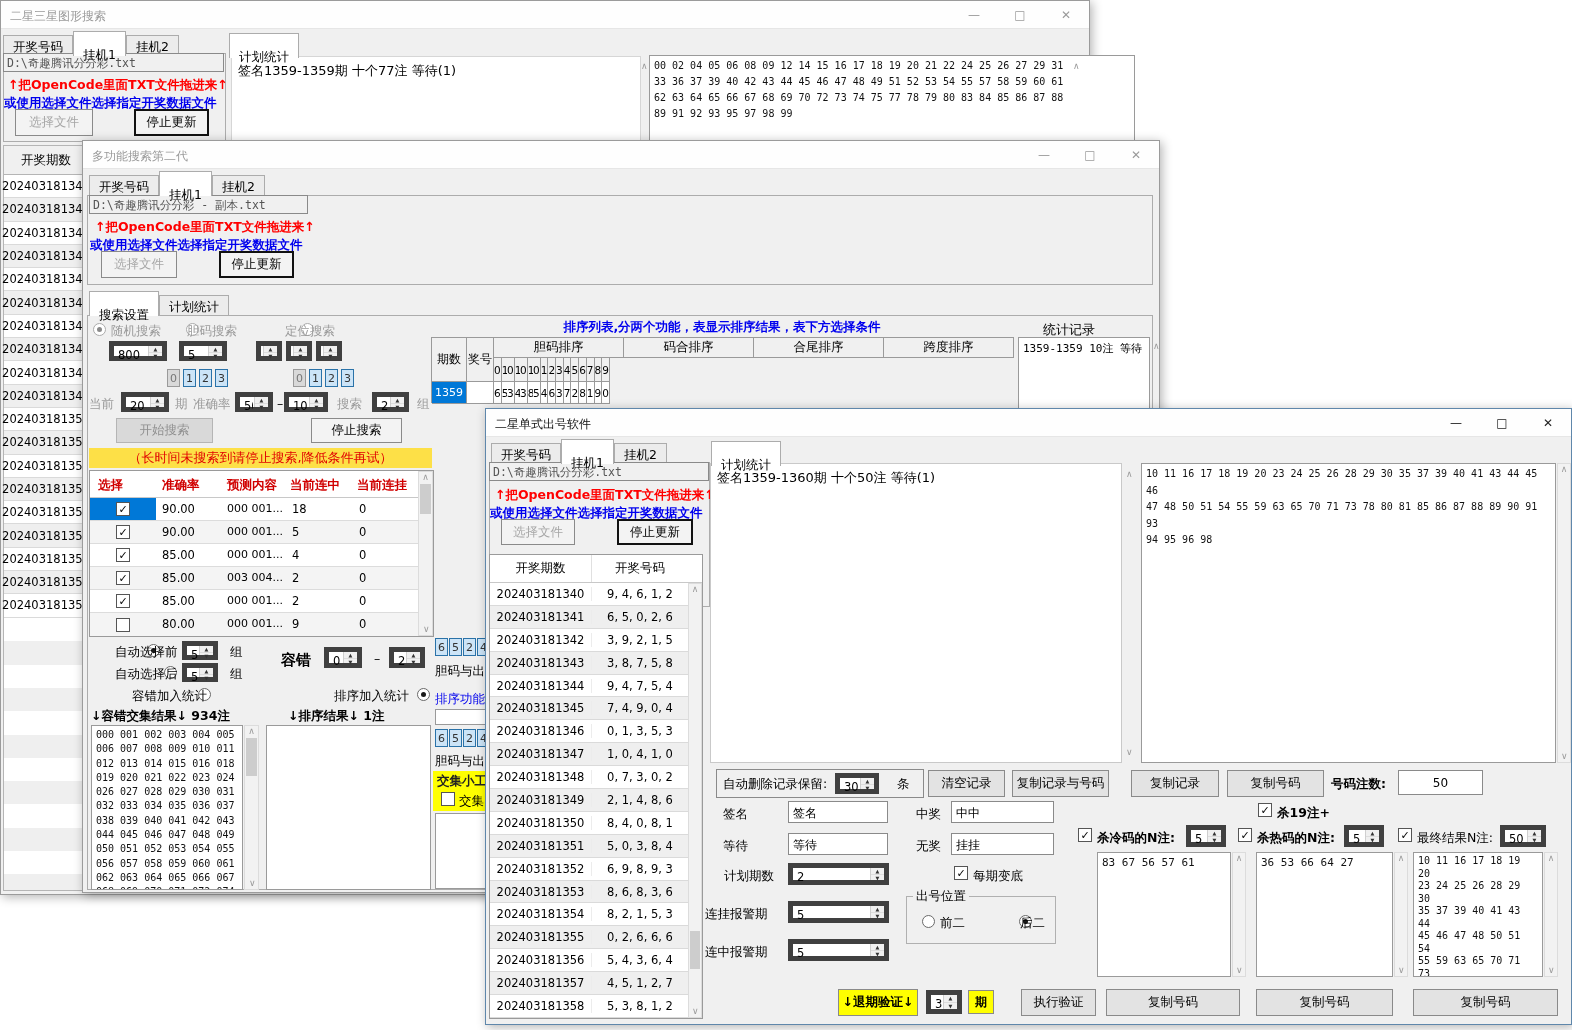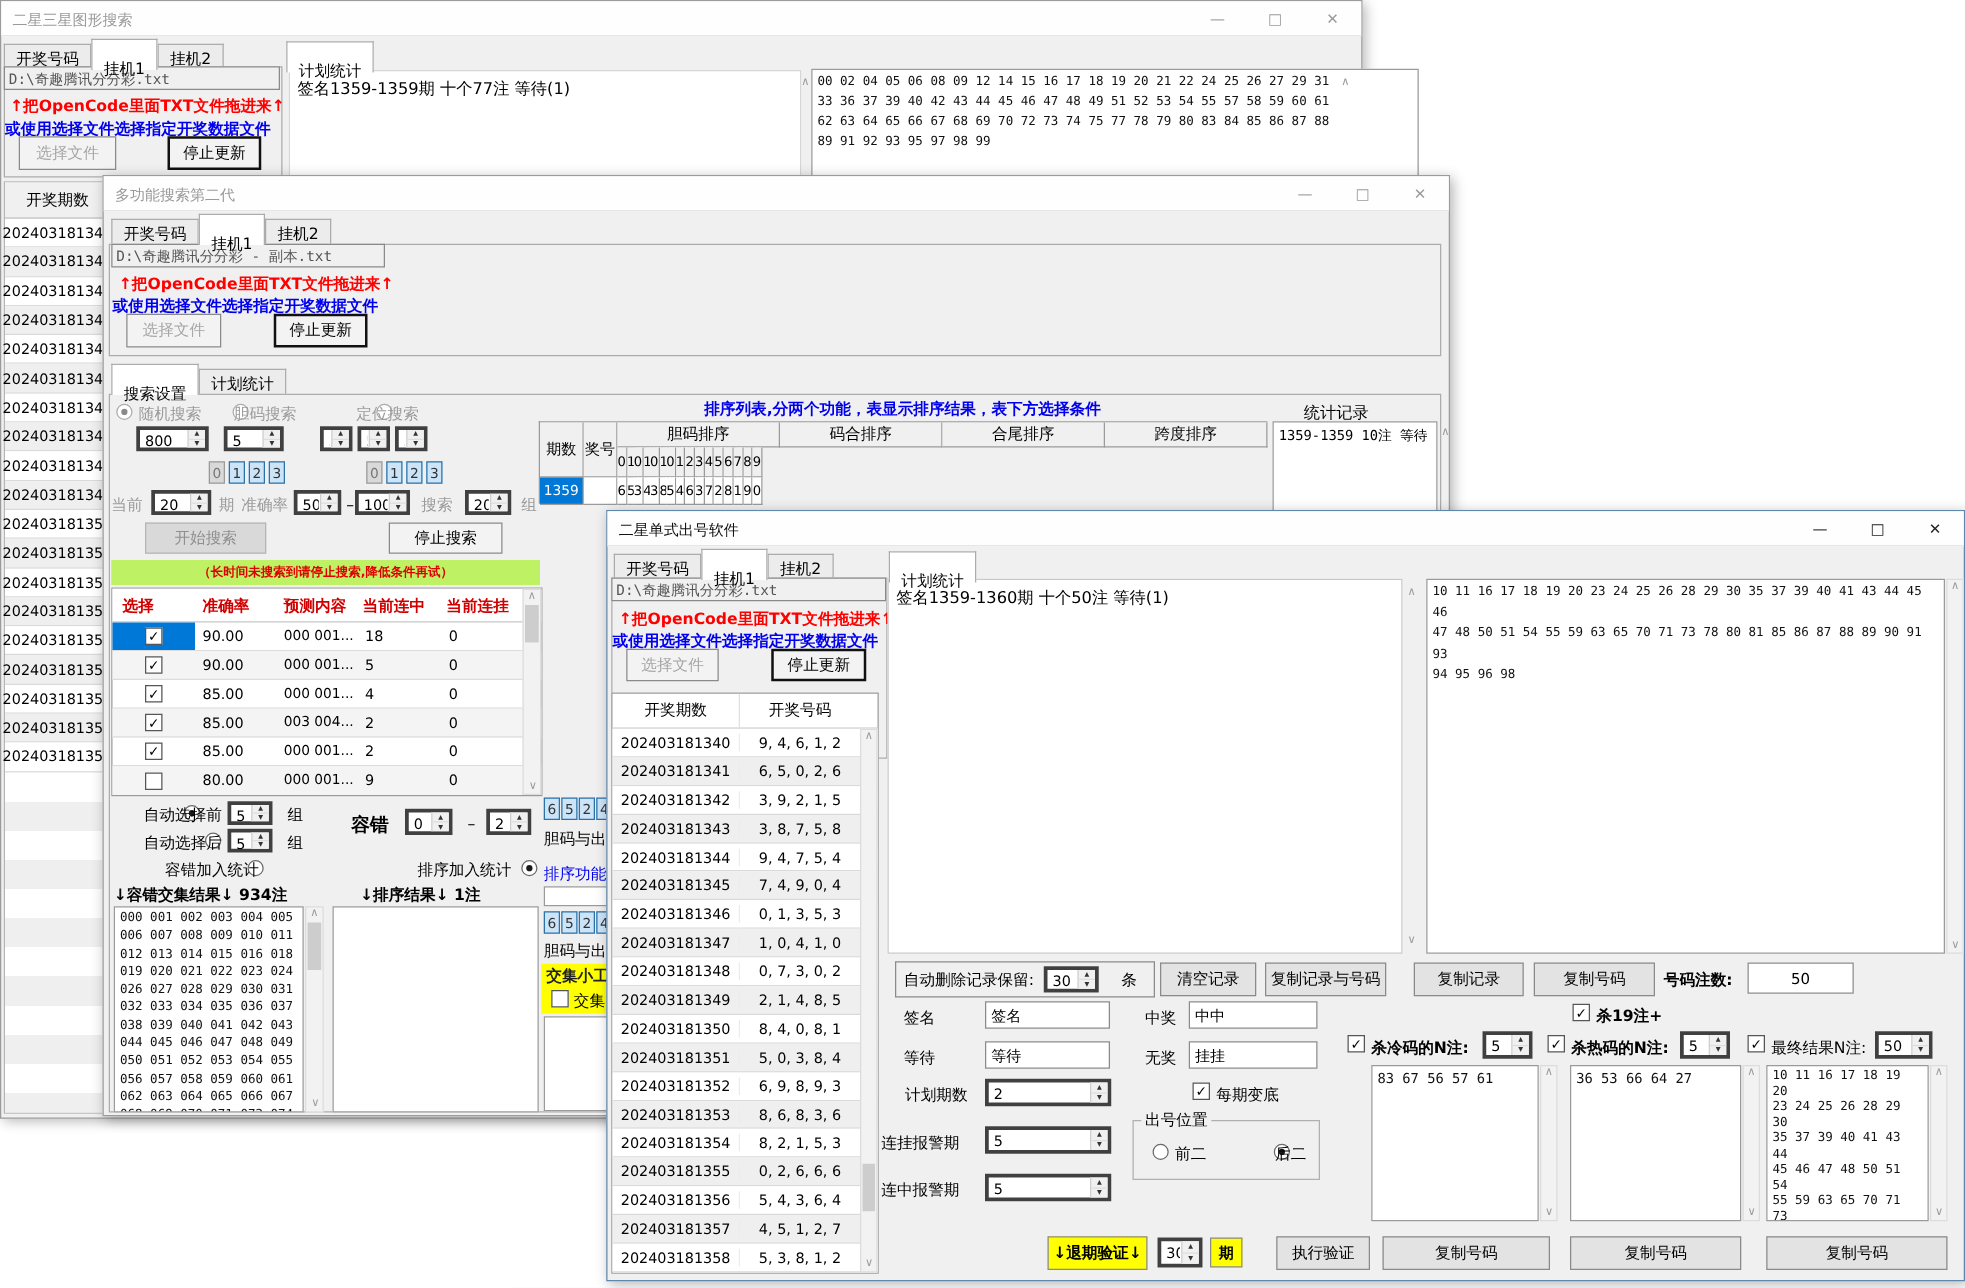--- a/index.html
+++ b/index.html
@@ -24,36 +24,36 @@
 .hint-blue{position:absolute;color:#0000ee;font-weight:bold;font-size:12.5px;white-space:nowrap}
 .btn{position:absolute;border:1px solid #8a8a8a;background:#f3f3f3;display:flex;align-items:center;justify-content:center;font-size:12.5px;white-space:nowrap}
 .btn.dis{color:#a6a6a6}
 .btn.dflt{border:2px solid #111}
 .btn.gray{background:#d9d9d9;color:#8f8f8f;border-color:#b5b5b5}
 .wbox{position:absolute;background:#fff;border:1px solid #9a9a9a;overflow:hidden}
 .codes{font-family:"DejaVu Sans Mono",monospace;font-size:10px;line-height:16px;white-space:pre-line;padding:2px 4px;color:#111}
 .vs{position:absolute;background:#f2f2f2;border:1px solid #dcdcdc;font-size:9px;color:#9a9a9a;text-align:center;line-height:11px}
 .vs .thumb{position:absolute;left:1px;right:1px;background:#cdcdcd}
 .sa{position:absolute;font-size:9px;color:#9a9a9a}
-.spin{position:absolute;background:#fff;border:3px solid #404040}
+.spin{position:absolute;background:#fff;border:5px solid #404040}
 .spin .v{position:absolute;left:4px;top:2px;right:15px;font-size:11.5px;white-space:nowrap;overflow:hidden}
 .spin .ar{position:absolute;top:0;right:0;bottom:0;width:14px;background:#f0f0f0;border-left:1px solid #cfcfcf;display:flex;flex-direction:column}
 .spin .ar i{flex:1;font-style:normal;font-size:5px;color:#333;display:flex;align-items:center;justify-content:center;border-bottom:1px solid #ddd}
 .spin .ar i:last-child{border-bottom:none}
 .cb{display:inline-flex;width:14px;height:14px;border:1px solid #555;background:#fff;align-items:center;justify-content:center;font-size:11px;line-height:11px;vertical-align:-3px}
 .radio{display:inline-block;width:13px;height:13px;border:1px solid #6a6a6a;border-radius:50%;background:#fff;position:relative;vertical-align:-2px}
 .radio.on::after{content:"";position:absolute;inset:3px;border-radius:50%;background:#1a1a1a}
 .radio.gdis{border-color:#ababab}
 .radio.gdis::after{background:#8a8a8a}
 .lbl{position:absolute;white-space:nowrap;font-size:12.5px}
 .glbl{color:#9a9a9a}
 .dgrp{position:absolute;display:flex;gap:3px}
 .dbtn{width:13px;height:18px;border:1px solid #2a72a8;background:#cce4f7;color:#333;font-size:11px;display:flex;align-items:center;justify-content:center}
 .dgrp .dbtn:first-child{background:#d9d9d9;border-color:#9a9a9a;color:#777}
-.warn{position:absolute;background:#bef264;color:#e00000;font-weight:bold;font-size:10px;display:flex;align-items:center;justify-content:center;white-space:nowrap}
+.warn{position:absolute;background:#fde047;color:#e00000;font-weight:normal;font-size:13px;display:flex;align-items:center;justify-content:center;white-space:nowrap}
 .bluehint{position:absolute;color:#0000ee;font-weight:bold;font-size:12.5px;text-align:center;white-space:nowrap}
 .cell{border-right:1px solid #9a9a9a;border-bottom:1px solid #9a9a9a;display:flex;align-items:center;justify-content:center;background:#fff;font-size:11px}
 .hcell{background:#f0f0f0;font-size:12px}
 .selhead{color:#d00000;font-weight:bold;font-size:12.5px}
 .rowline{display:flex;border-bottom:1px solid #dadada;background:#fff}
 .rowline:nth-child(even){background:#efefef}
 .sort-dig{display:flex}
 .sort-dig>div{width:13px}
 .ylw{background:#ffff00}
 </style>
@@ -600,21 +600,21 @@
         <div class="rowline" style="height:22.9px;align-items:center">
         <span style="width:101px;text-align:center;font-size:11.5px">202403181347</span>
         <span style="width:97px;text-align:center;font-size:11.5px;border-left:1px solid #ececec">1, 0, 4, 1, 0</span>
       </div>
         <div class="rowline" style="height:22.9px;align-items:center">
         <span style="width:101px;text-align:center;font-size:11.5px">202403181348</span>
         <span style="width:97px;text-align:center;font-size:11.5px;border-left:1px solid #ececec">0, 7, 3, 0, 2</span>
       </div>
         <div class="rowline" style="height:22.9px;align-items:center">
         <span style="width:101px;text-align:center;font-size:11.5px">202403181349</span>
-        <span style="width:97px;text-align:center;font-size:11.5px;border-left:1px solid #ececec">2, 1, 4, 8, 5</span>
+        <span style="width:97px;text-align:center;font-size:11.5px;border-left:1px solid #ececec">2, 1, 4, 8, 6</span>
       </div>
         <div class="rowline" style="height:22.9px;align-items:center">
         <span style="width:101px;text-align:center;font-size:11.5px">202403181350</span>
         <span style="width:97px;text-align:center;font-size:11.5px;border-left:1px solid #ececec">8, 4, 0, 8, 1</span>
       </div>
         <div class="rowline" style="height:22.9px;align-items:center">
         <span style="width:101px;text-align:center;font-size:11.5px">202403181351</span>
         <span style="width:97px;text-align:center;font-size:11.5px;border-left:1px solid #ececec">5, 0, 3, 8, 4</span>
       </div>
         <div class="rowline" style="height:22.9px;align-items:center">

